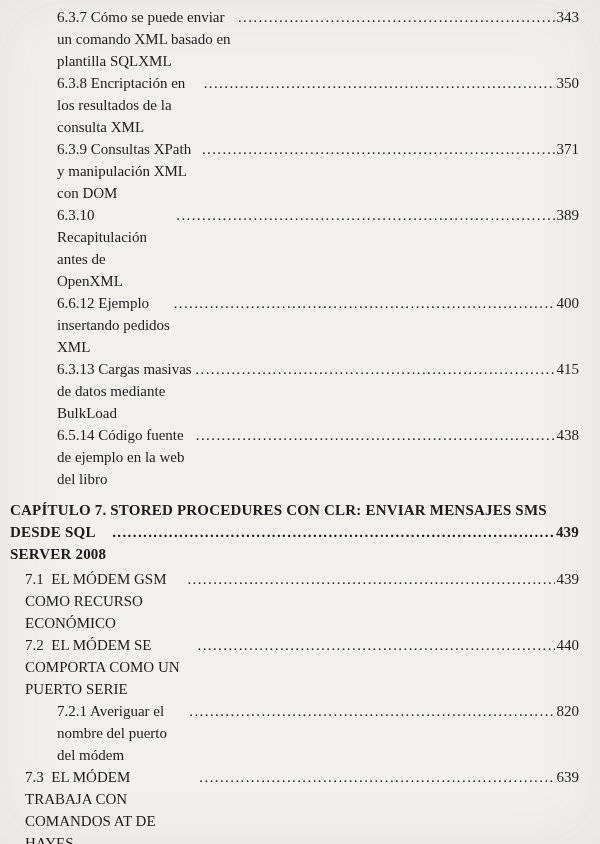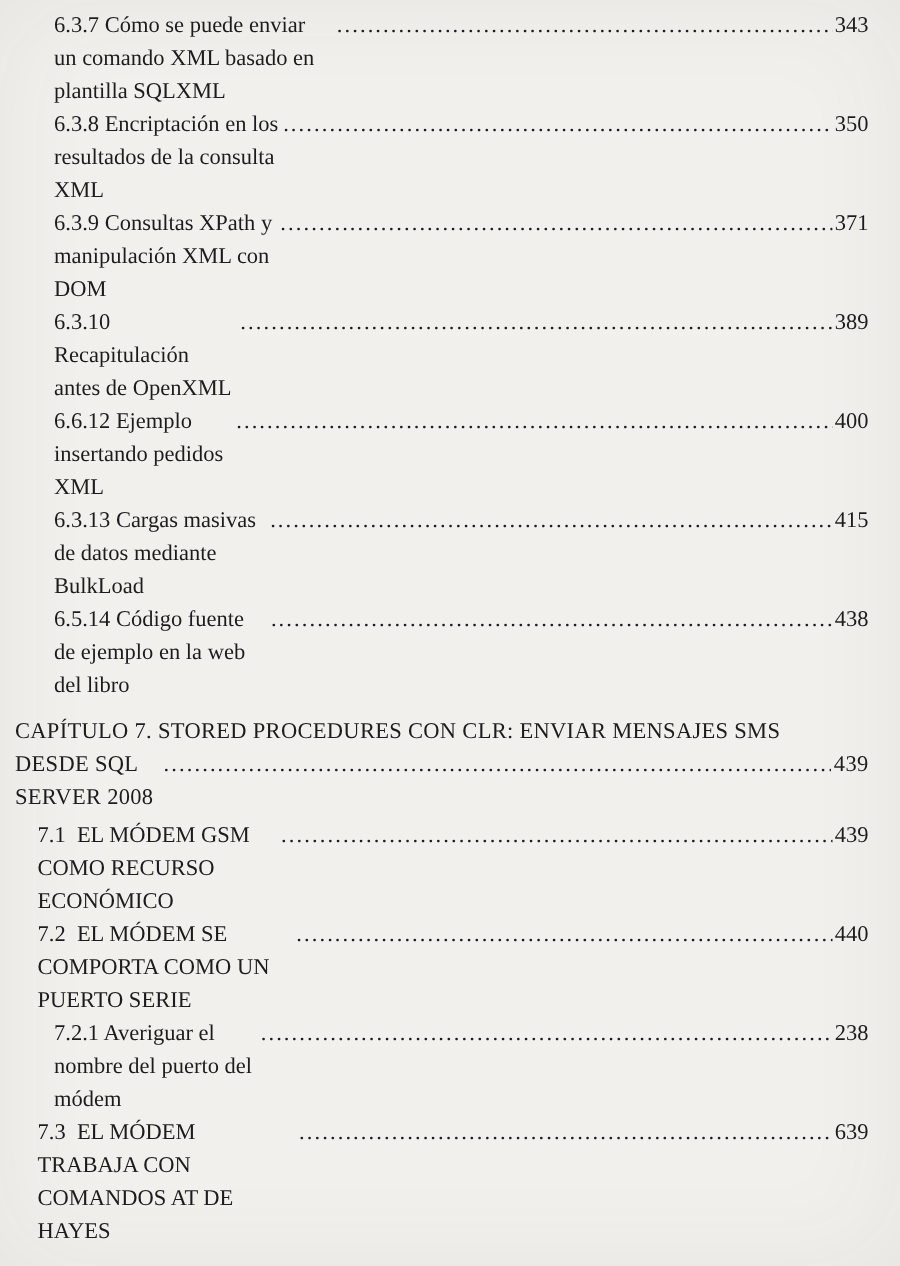--- a/index.html
+++ b/index.html
@@ -18,27 +18,27 @@
     height: 844px;
     padding: 6px 21px 0 10px;
     font-family: "Liberation Serif", "DejaVu Serif", serif;
     font-size: 15px;
     line-height: 22px;
     color: #1c1c1c;
     box-shadow: inset 0 0 70px rgba(60,60,55,0.06);
   }
   .entry { font-weight: normal; }
   .entry.chapter {
-    font-weight: normal;
+    font-weight: bold;
     margin-top: 9px;
     margin-bottom: 3px;
     letter-spacing: 0.2px;
   }
   .entry.section .line  { margin-left: 15px; justify-content: space-between; }
-  .entry.subsection .line { margin-left: 26px; }
+  .entry.subsection .line { margin-left: 47px; }
   .line { white-space: pre-wrap; }
   .line.last {
     display: flex;
     align-items: baseline;
   }
   .line .txt {
     flex: 0 1 auto;
     white-space: pre-wrap;
   }
   .leader {
@@ -87,19 +87,19 @@
         <div class="line"><span class="txt">CAPÍTULO 7. STORED PROCEDURES CON CLR: ENVIAR MENSAJES SMS</span></div>
         <div class="line last"><span class="txt">DESDE SQL SERVER 2008</span><span class="leader"></span><span class="pg">439</span></div>
       </div>
       <div class="entry section">
         <div class="line last"><span class="txt">7.1  EL MÓDEM GSM COMO RECURSO ECONÓMICO</span><span class="leader"></span><span class="pg">439</span></div>
       </div>
       <div class="entry section">
         <div class="line last"><span class="txt">7.2  EL MÓDEM SE COMPORTA COMO UN PUERTO SERIE</span><span class="leader"></span><span class="pg">440</span></div>
       </div>
       <div class="entry subsection">
-        <div class="line last"><span class="txt">7.2.1 Averiguar el nombre del puerto del módem</span><span class="leader"></span><span class="pg">238</span></div>
+        <div class="line last"><span class="txt">7.2.1 Averiguar el nombre del puerto del módem</span><span class="leader"></span><span class="pg">820</span></div>
       </div>
       <div class="entry section">
         <div class="line last"><span class="txt">7.3  EL MÓDEM TRABAJA CON COMANDOS AT DE HAYES</span><span class="leader"></span><span class="pg">639</span></div>
       </div>
     </div>
 </div>
 
 </body></html>

